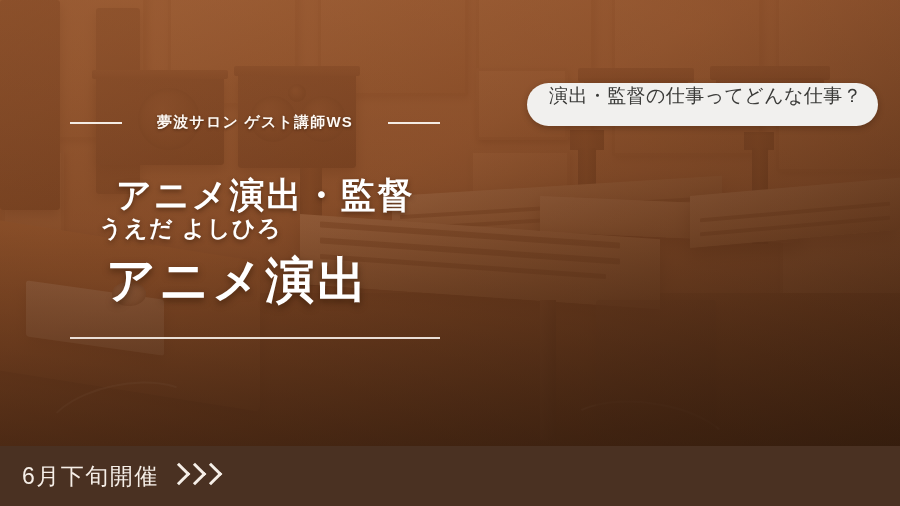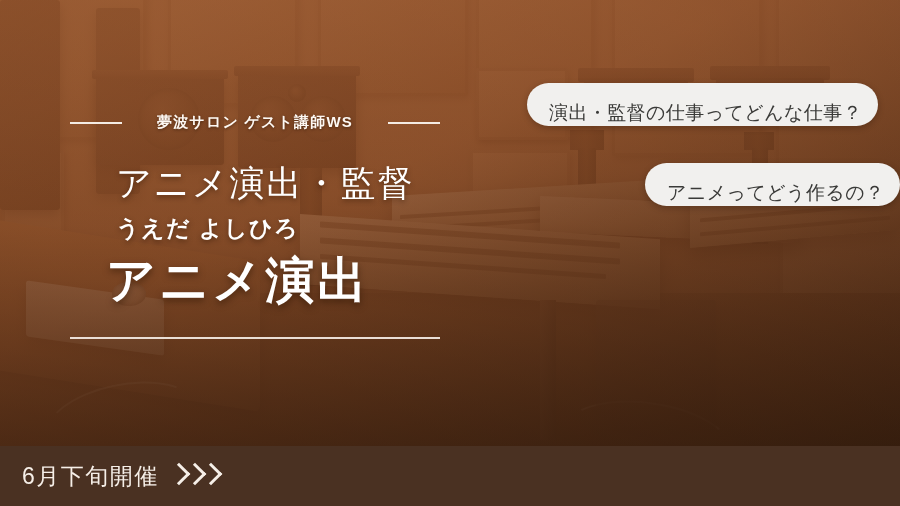--- a/index.html
+++ b/index.html
@@ -139,30 +139,30 @@
     font-size: 15px;
     font-weight: bold;
     letter-spacing: 1.2px;
     white-space: nowrap;
     color: #fdf8f3;
     text-shadow: 0 1px 3px rgba(40,18,4,.55);
   }
   .title-main {
     position: absolute;
     left: 116px;
-    top: 160px;
+    top: 172px;
     font-size: 35px;
-    font-weight: normal;
+    font-weight: bold;
     letter-spacing: 2px;
     white-space: nowrap;
     text-shadow: 0 2px 5px rgba(40,18,4,.5);
   }
   .title-kana {
     position: absolute;
-    left: 116px;
+    left: 99px;
     top: 213px;
     font-size: 23px;
     font-weight: bold;
     letter-spacing: 1.5px;
     white-space: nowrap;
     text-shadow: 0 2px 5px rgba(40,18,4,.5);
   }
   .title-name {
     position: absolute;
     left: 106px;
@@ -183,21 +183,21 @@
     opacity: .95;
   }
 
   
   .bubble {
     position: absolute;
     background: #f1f0ee;
     color: #3a3a38;
     border-radius: 999px;
     display: flex;
-    align-items: flex-end;
+    align-items: flex-start;
     white-space: nowrap;
     font-size: 19px;
     letter-spacing: .4px;
     box-shadow: 0 2px 6px rgba(30,14,4,.28);
     box-sizing: border-box;
   }
   .bubble-1 { left: 527px; top: 83px;  height: 43px; padding: 0 16px 0 22px; }
   .bubble-2 { left: 645px; top: 163px; height: 43px; padding: 0 16px 0 22px; }
   .bubble-3 { left: 482px; top: 258px; height: 44px; padding: 0 16px 0 22px; }
 
@@ -338,23 +338,20 @@
     <div class="title-kana">うえだ よしひろ</div>
 
     <div class="title-name">アニメ演出</div>
 
     <div class="name-underline"></div>
   </div>
 
   <div class="bubble bubble-1">
     <span>演出・監督の仕事ってどんな仕事？</span>
   </div>
-  <div class="bubble bubble-2">
-    <span>アニメってどう作るの？</span>
-  </div>
 
   <div class="bottom-bar">
     <div class="bar-right">
       <div class="bar-date">6月下旬開催</div>
       <div class="chevrons">
         <span class="chev"></span>
         <span class="chev"></span>
         <span class="chev"></span>
       </div>
     </div>

